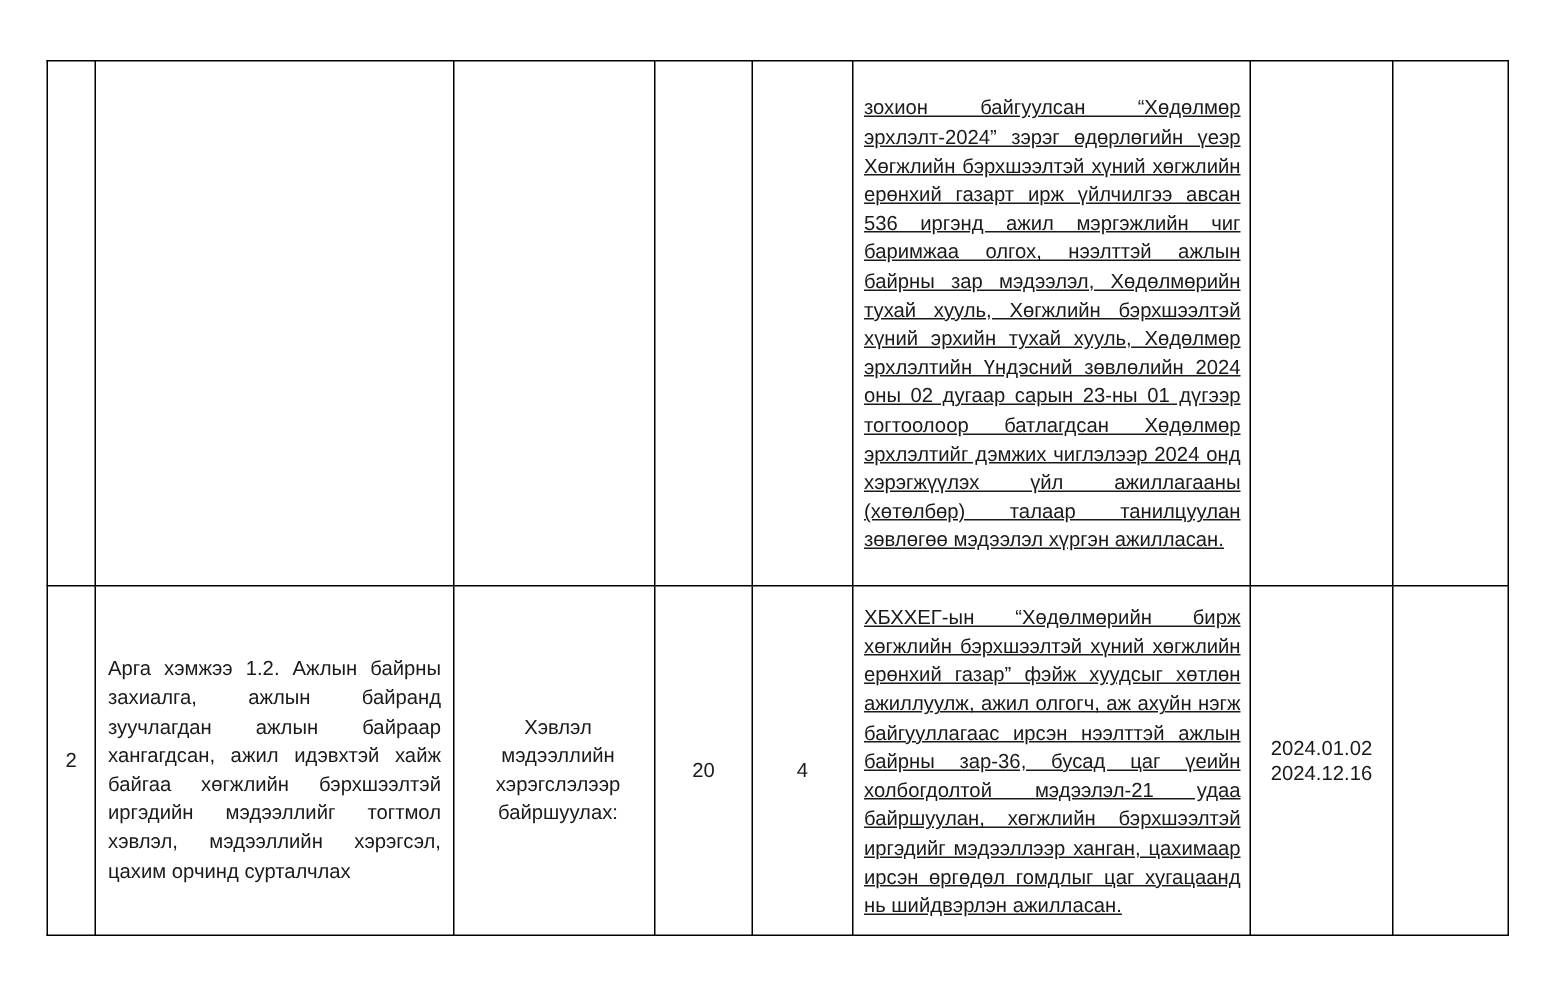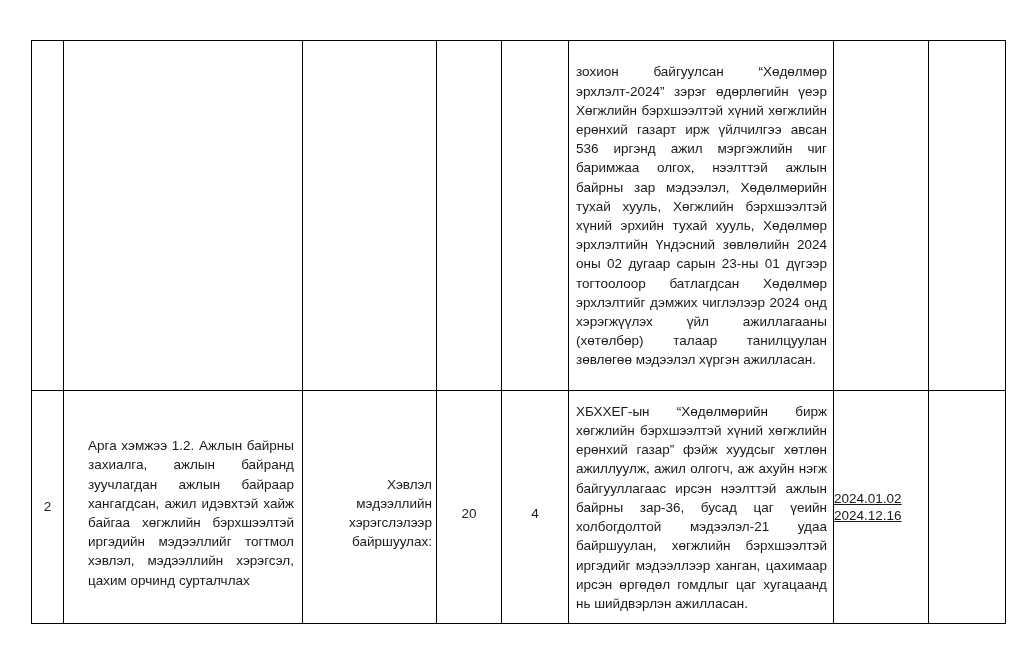--- a/index.html
+++ b/index.html
@@ -25,46 +25,45 @@
     border: 1px solid #000000;
     vertical-align: middle;
     font-size: 13.5px;
     line-height: 19.2px;
     overflow: hidden;
     padding: 0;
   }
   tr.row-1 { height: 350px; }
   tr.row-2 { height: 233px; }
 
-  td.v-top { vertical-align: top; }
+  td.v-top { vertical-align: top; text-decoration: underline; }
 
   .para {
     text-align: justify;
     text-justify: inter-word;
     padding: 3px 6px 2px 7px;
   }
   .para-activity {
     text-align: justify;
     text-justify: inter-word;
     padding: 14px 8px 2px 8px;
-    margin-left: 16px;
   }
   .para-indicator {
     white-space: pre-line;
-    text-align: right;
+    text-align: center;
     padding: 14px 4px 2px 9px;
   }
   .num-center {
     text-align: center;
   }
   .num-pad { padding-top: 14px; }
   .period {
     white-space: pre-line;
+    text-align: center;
     line-height: 17px;
-    text-decoration: underline;
   }
 </style>
 </head>
 <body>
 
 <div class="page">
   <table class="report">
     <colgroup>
       <col style="width:32px">
       <col style="width:239px">

